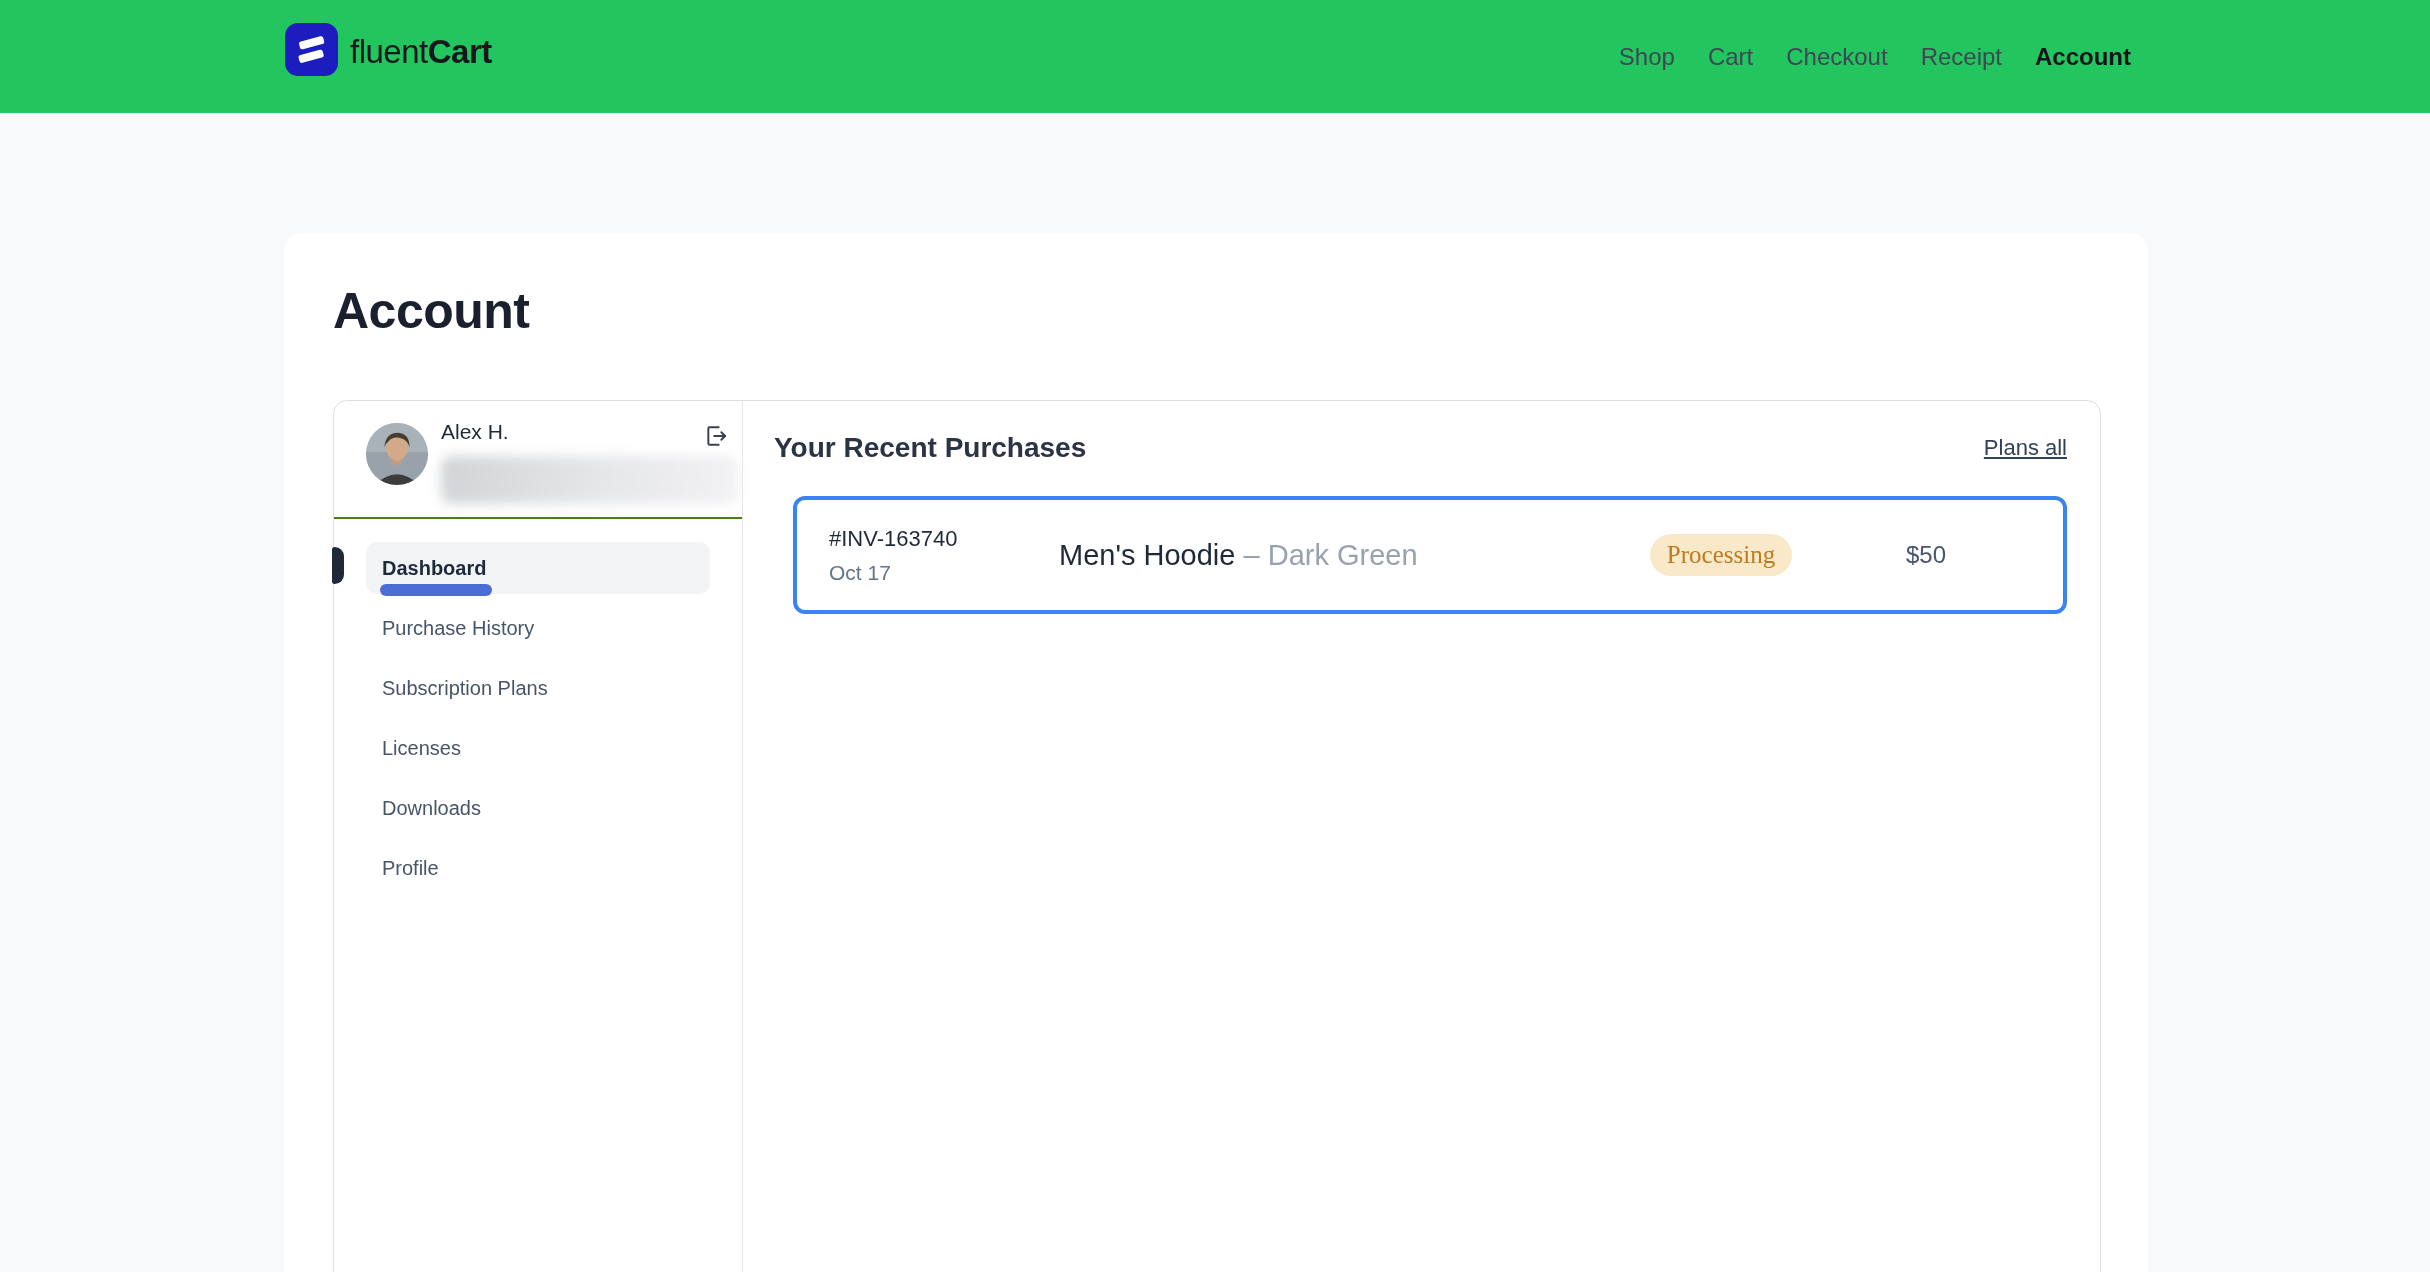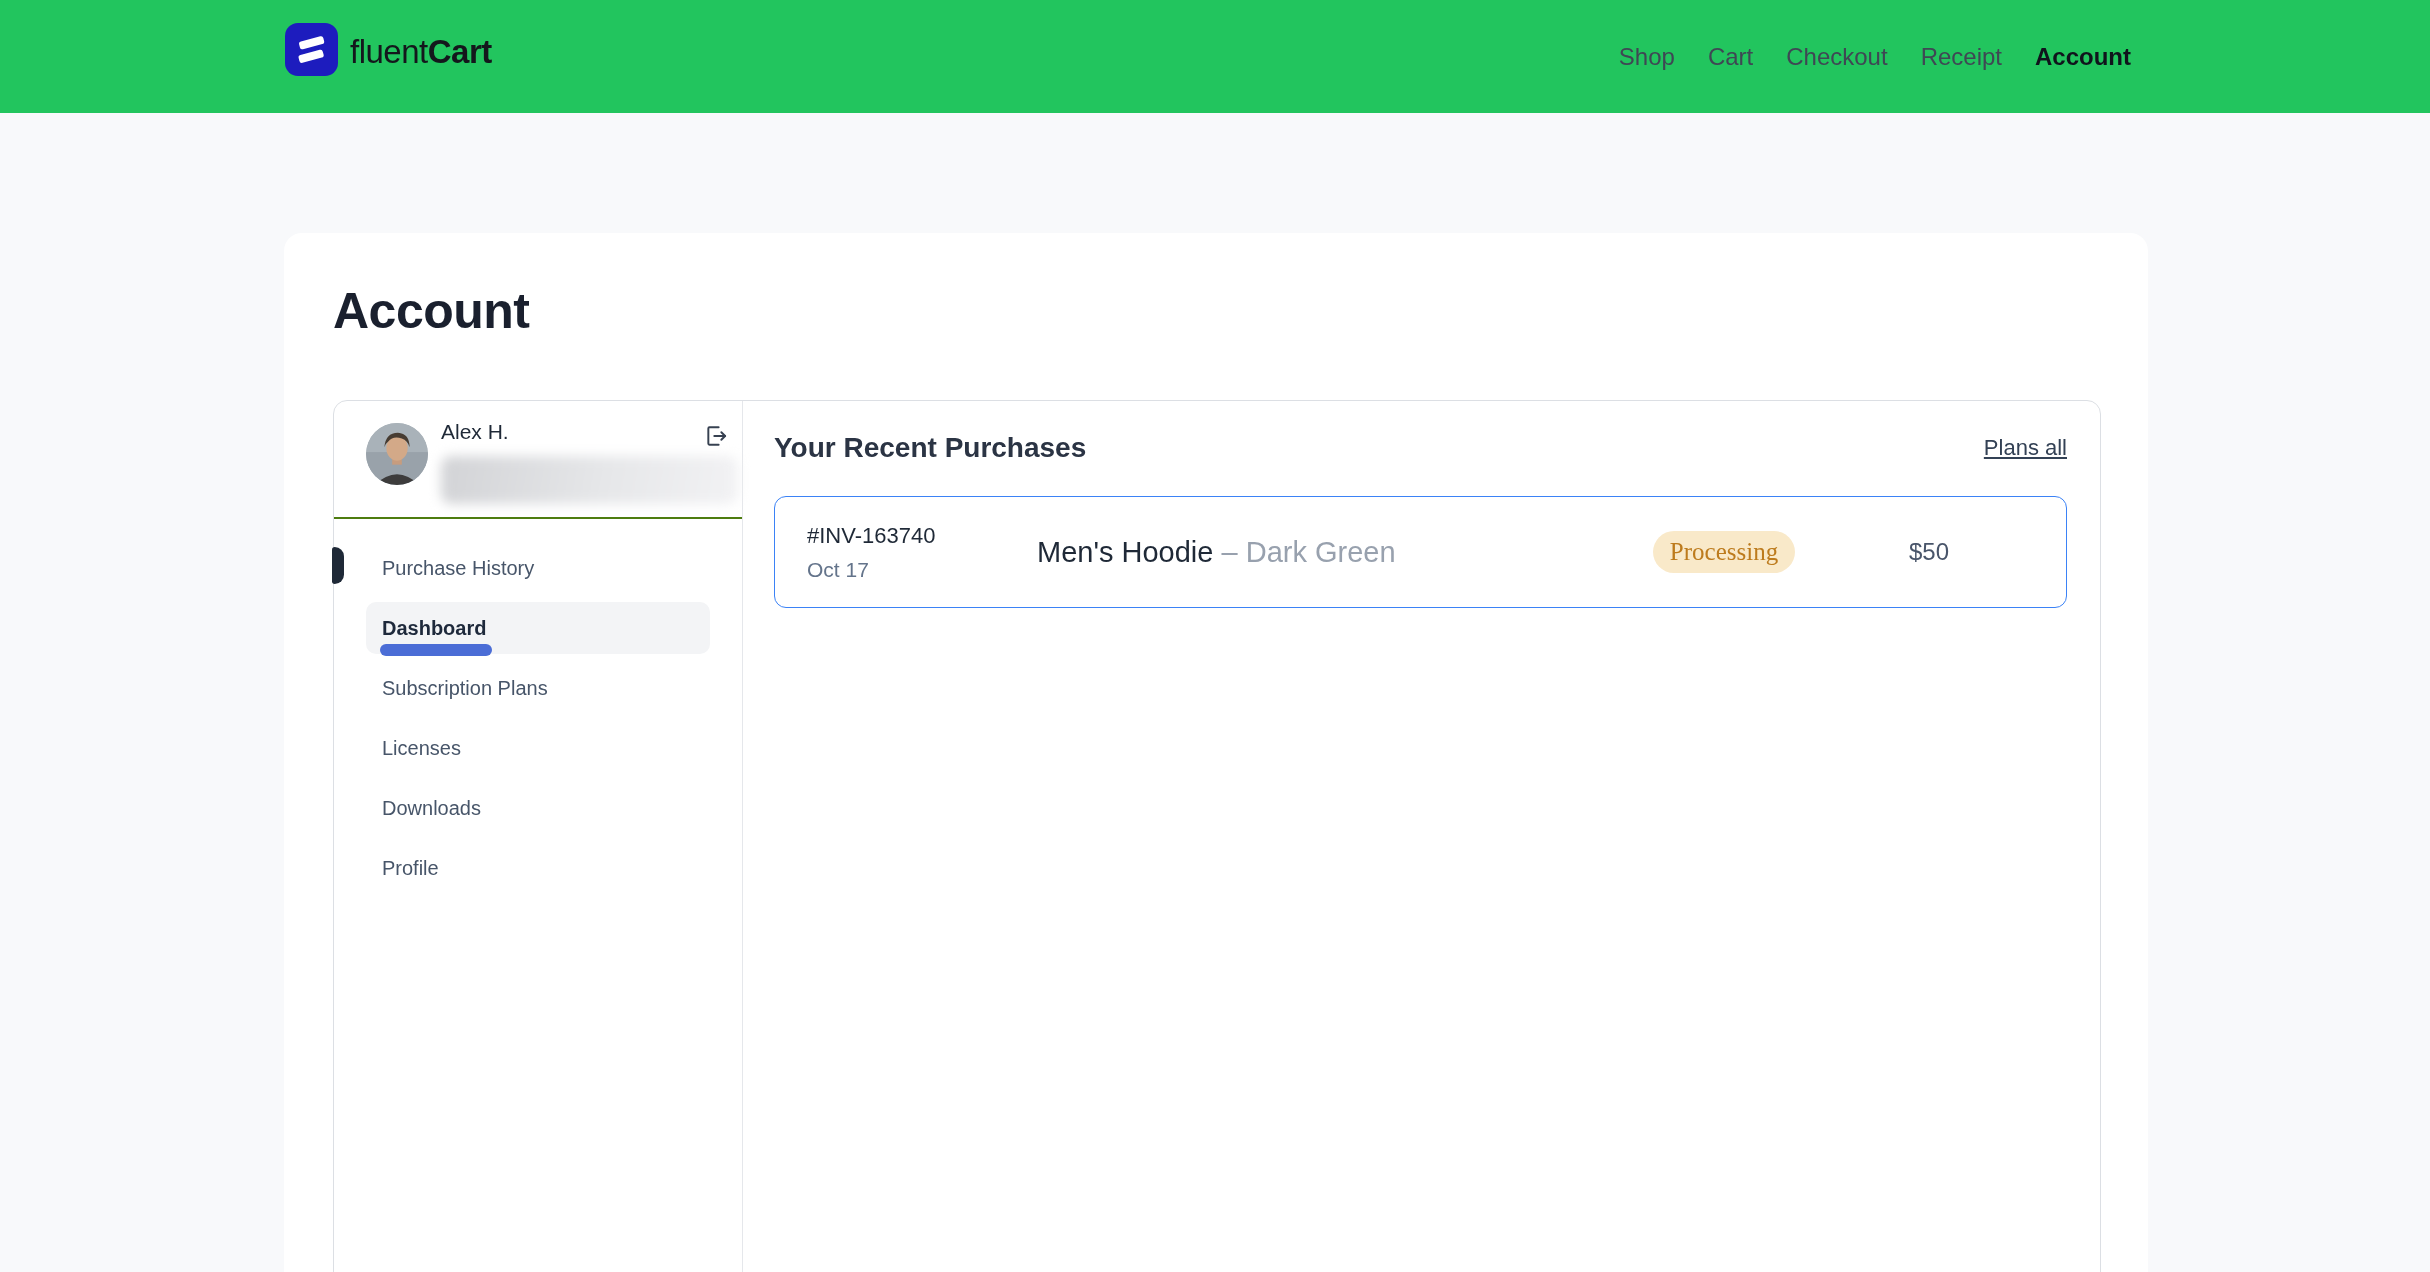--- a/index.html
+++ b/index.html
@@ -90,21 +90,21 @@
   
   .content { flex:1; padding:27px 33px 0 31px; }
   .content-header {
     display:flex; justify-content:space-between; align-items:center; height:40px;
   }
   .section-title { font-size:28px; font-weight:700; color:#2b3444; }
   .view-all {
     font-size:22px; font-weight:500; color:#334155;
     text-decoration:underline; cursor:pointer;
   }
-  .list-card { margin-top:28px; border:1px solid #3b82f6; border-radius:12px; }
+  .list-card { margin-top:28px; border:4px solid #3b82f6; border-radius:12px;margin-left:19px; }
   .purchase-row {
     display:grid; grid-template-columns:230px 1fr 200px 210px;
     align-items:center; height:110px; padding:0 32px;
   }
   .purchase-row + .purchase-row { border-top:1px solid #e9ebee; }
   .inv-no  { font-size:22px; font-weight:500; color:#1f2937; margin-bottom:9px; }
   .inv-date{ font-size:21px; color:#64748b; }
   .product { font-size:29px; font-weight:500; color:#1f2937; }
   .product .sep, .product .variant { color:#98a1ae; font-weight:400; }
   .status-badge {
@@ -170,26 +170,26 @@
         <button class="logout-btn" title="">
           <svg width="26" height="26" viewBox="0 0 24 24" fill="none" stroke="#374151" stroke-width="1.8" stroke-linecap="round" stroke-linejoin="round">
             <path d="M13.5 4 H5 a1 1 0 0 0 -1 1 v14 a1 1 0 0 0 1 1 h8.5"></path>
             <path d="M9.5 12 h10"></path>
             <path d="M16 8.5 l3.5 3.5 -3.5 3.5"></path>
           </svg>
         </button>
       </div>
 
       <nav class="menu">
-        <div class="menu-item">
-          <span>Purchase History</span>
-        </div>
         <div class="menu-item active">
           <span>Dashboard</span>
           <span class="active-underline"></span>
+        </div>
+        <div class="menu-item">
+          <span>Purchase History</span>
         </div>
         <div class="menu-item">
           <span>Subscription Plans</span>
         </div>
         <div class="menu-item">
           <span>Licenses</span>
         </div>
         <div class="menu-item">
           <span>Downloads</span>
         </div>

